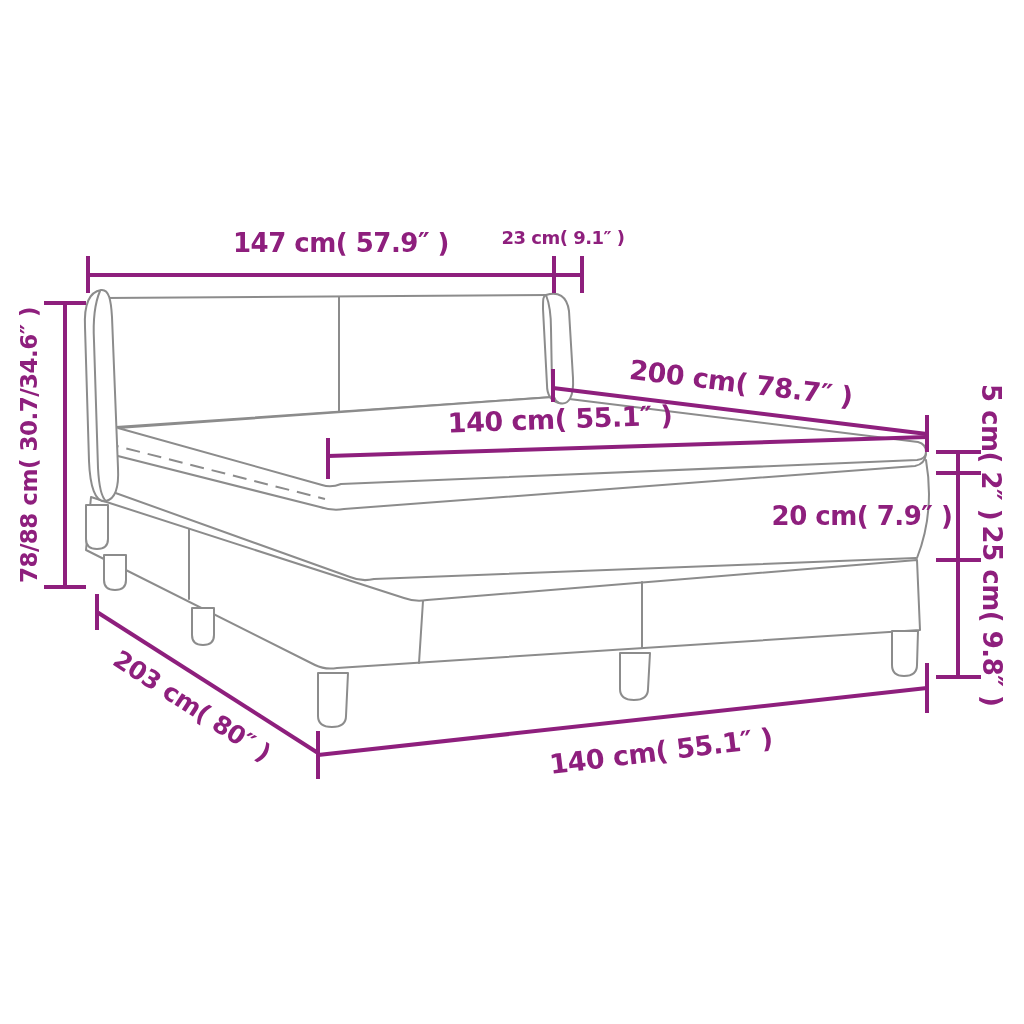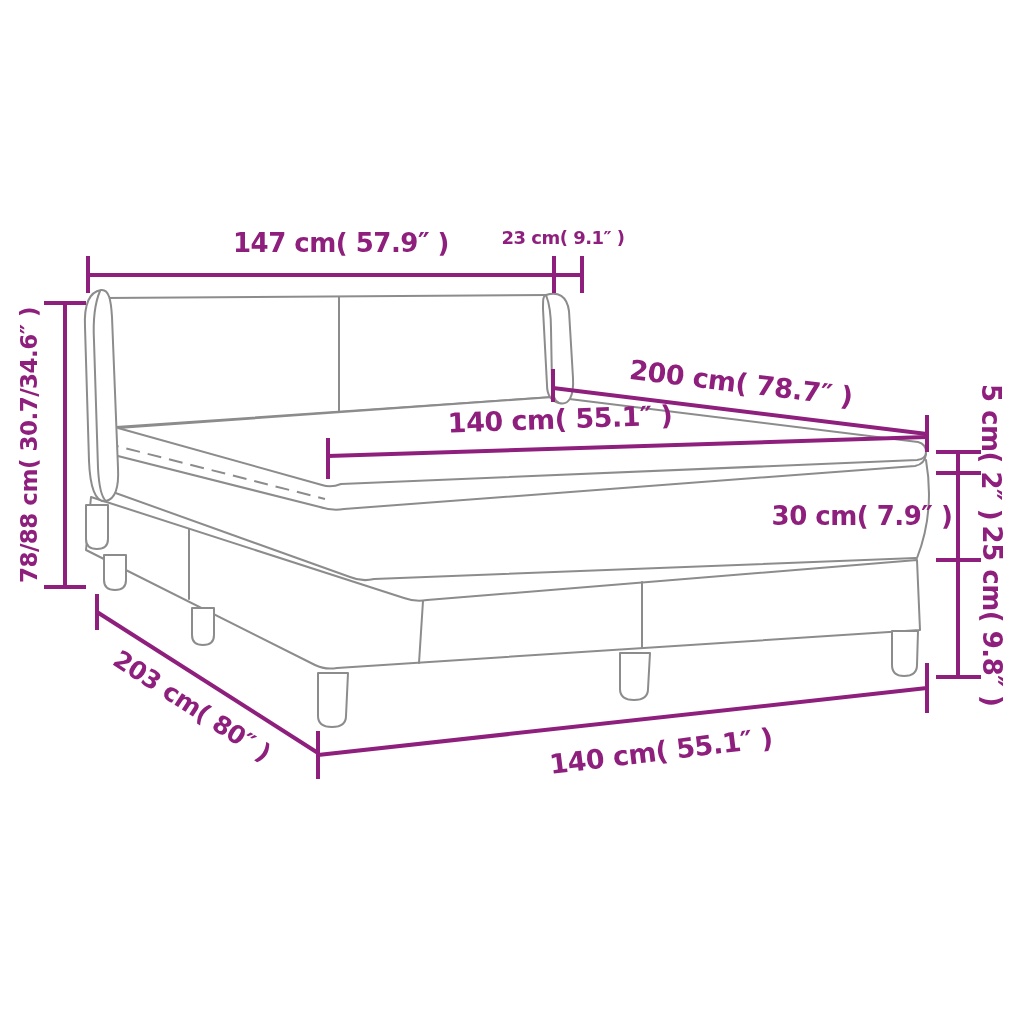--- a/index.html
+++ b/index.html
@@ -101,20 +101,20 @@
       <path class="dim" d="M927,663 L927,713"></path>
     </g>
   </svg>
 
   <div>
       <div class="dim-label" style="left: 341px; top: 243px; font-size: 26px; transform: translate(-50%, -50%) rotate(0deg);">147 cm( 57.9″ )</div>
       <div class="dim-label" style="left: 563px; top: 237px; font-size: 18px; transform: translate(-50%, -50%) rotate(0deg);">23 cm( 9.1″ )</div>
       <div class="dim-label" style="left: 29px; top: 445px; font-size: 23px; transform: translate(-50%, -50%) rotate(-90deg);">78/88 cm( 30.7/34.6″ )</div>
       <div class="dim-label" style="left: 741px; top: 383px; font-size: 27px; transform: translate(-50%, -50%) rotate(7deg);">200 cm( 78.7″ )</div>
       <div class="dim-label" style="left: 560px; top: 419px; font-size: 27px; transform: translate(-50%, -50%) rotate(-2deg);">140 cm( 55.1″ )</div>
-      <div class="dim-label" style="left: 862px; top: 516px; font-size: 26px; transform: translate(-50%, -50%) rotate(0deg);">30 cm( 7.9″ )</div>
+      <div class="dim-label" style="left: 862px; top: 516px; font-size: 26px; transform: translate(-50%, -50%) rotate(0deg);">20 cm( 7.9″ )</div>
       <div class="dim-label" style="left: 991px; top: 452px; font-size: 26px; transform: translate(-50%, -50%) rotate(90deg);">5 cm( 2″ )</div>
       <div class="dim-label" style="left: 992px; top: 616px; font-size: 26px; transform: translate(-50%, -50%) rotate(90deg);">25 cm( 9.8″ )</div>
       <div class="dim-label" style="left: 192px; top: 706px; font-size: 25px; transform: translate(-50%, -50%) rotate(33deg);">203 cm( 80″ )</div>
       <div class="dim-label" style="left: 661px; top: 751px; font-size: 27px; transform: translate(-50%, -50%) rotate(-7deg);">140 cm( 55.1″ )</div>
     </div>
 
 </div>
 
 </body></html>

